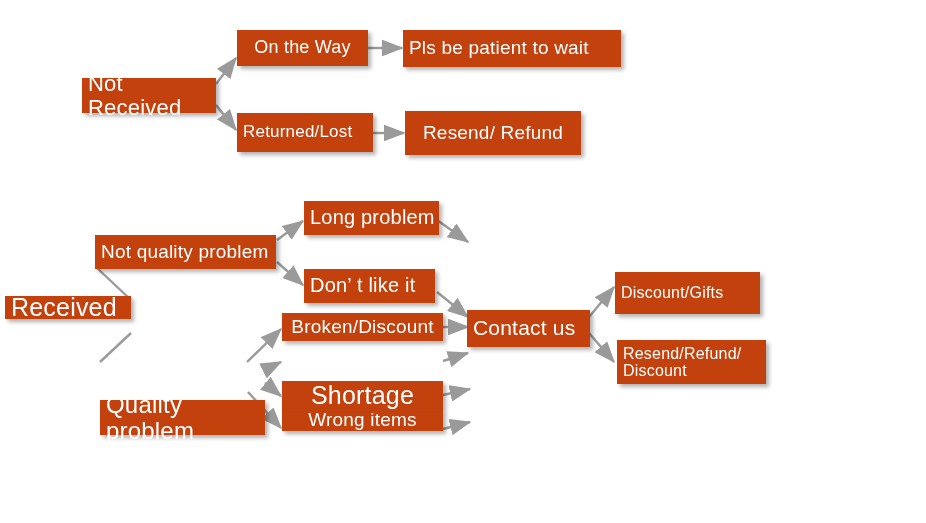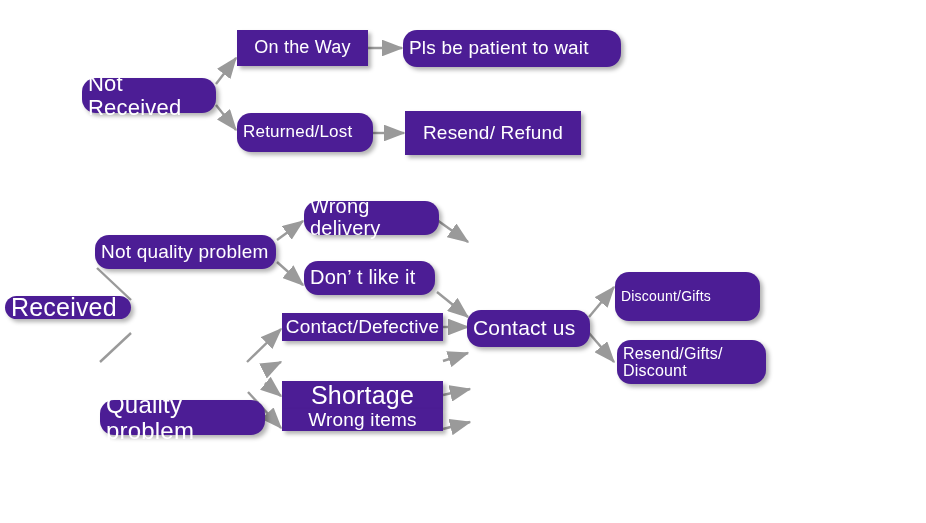--- a/index.html
+++ b/index.html
@@ -18,33 +18,33 @@
   #arrow-layer {
     position: absolute;
     left: 0;
     top: 0;
     width: 926px;
     height: 523px;
     pointer-events: none;
   }
   .node {
     position: absolute;
-    background: #4c1d95;
+    background: #c2410c;
     color: #ffffff;
     box-sizing: border-box;
     display: flex;
     align-items: center;
     box-shadow: 3px 3px 4px rgba(0,0,0,0.30);
     letter-spacing: 0.2px;
     line-height: 1.08;
     white-space: pre-line;
     z-index: 2;
   }
   .node.center { justify-content: center; }
-  .node.left   { justify-content: flex-start; border-radius: 14px; }
+  .node.left   { justify-content: flex-start; }
   .pad-l { padding-left: 6px; }
 </style>
 </head>
 <body>
 
 <div id="canvas">
 
   <svg id="arrow-layer" viewBox="0 0 926 523" xmlns="http://www.w3.org/2000/svg">
     <defs>
       <marker id="ah" markerWidth="9" markerHeight="7" refX="8.4" refY="3.5" orient="auto" markerUnits="strokeWidth">
@@ -91,31 +91,31 @@
   <div class="node left pad-l" style="left:403px; top:30px; width:218px; height:37px; font-size:19px;">Pls be patient to wait</div>
 
   <div class="node center" style="left:405px; top:111px; width:176px; height:44px; font-size:19px;">Resend/ Refund</div>
 
   <div class="node left pad-l" style="left:5px; top:296px; width:126px; height:23px; font-size:25px;">Received</div>
 
   <div class="node left pad-l" style="left:95px; top:235px; width:181px; height:34px; font-size:19px;">Not quality problem</div>
 
   <div class="node left pad-l" style="left:100px; top:360px; width:165px; height:35px; font-size:24px;margin-top:40px;">Quality problem</div>
 
-  <div class="node left pad-l" style="left:304px; top:201px; width:135px; height:34px; font-size:20px;">Wrong delivery</div>
+  <div class="node left pad-l" style="left:304px; top:201px; width:135px; height:34px; font-size:20px;">Long problem</div>
 
-  <div class="node left pad-l" style="left:304px; top:261px; width:131px; height:34px; font-size:20px;">Don’  t like it</div>
+  <div class="node left pad-l" style="left:304px; top:269px; width:131px; height:34px; font-size:20px;">Don’  t like it</div>
 
-  <div class="node center" style="left:282px; top:313px; width:161px; height:28px; font-size:19px;">Contact/Defective</div>
+  <div class="node center" style="left:282px; top:313px; width:161px; height:28px; font-size:19px;">Broken/Discount</div>
 
 
   <div class="node center" style="left:282px; top:381px; width:161px; height:28px; font-size:25px;">Shortage</div>
 
   <div class="node center" style="left:282px; top:409px; width:161px; height:22px; font-size:19px;">Wrong items</div>
 
   <div class="node left pad-l" style="left:467px; top:310px; width:123px; height:37px; font-size:21px;">Contact us</div>
 
-  <div class="node left pad-l" style="left:615px; top:272px; width:145px; height:49px; font-size:14px;">Discount/Gifts</div>
+  <div class="node left pad-l" style="left:615px; top:272px; width:145px; height:42px; font-size:16px;">Discount/Gifts</div>
 
-  <div class="node left pad-l" style="left:617px; top:340px; width:149px; height:44px; font-size:16px;">Resend/Gifts/
+  <div class="node left pad-l" style="left:617px; top:340px; width:149px; height:44px; font-size:16px;">Resend/Refund/
 Discount</div>
 
 </div>
 
 </body></html>

